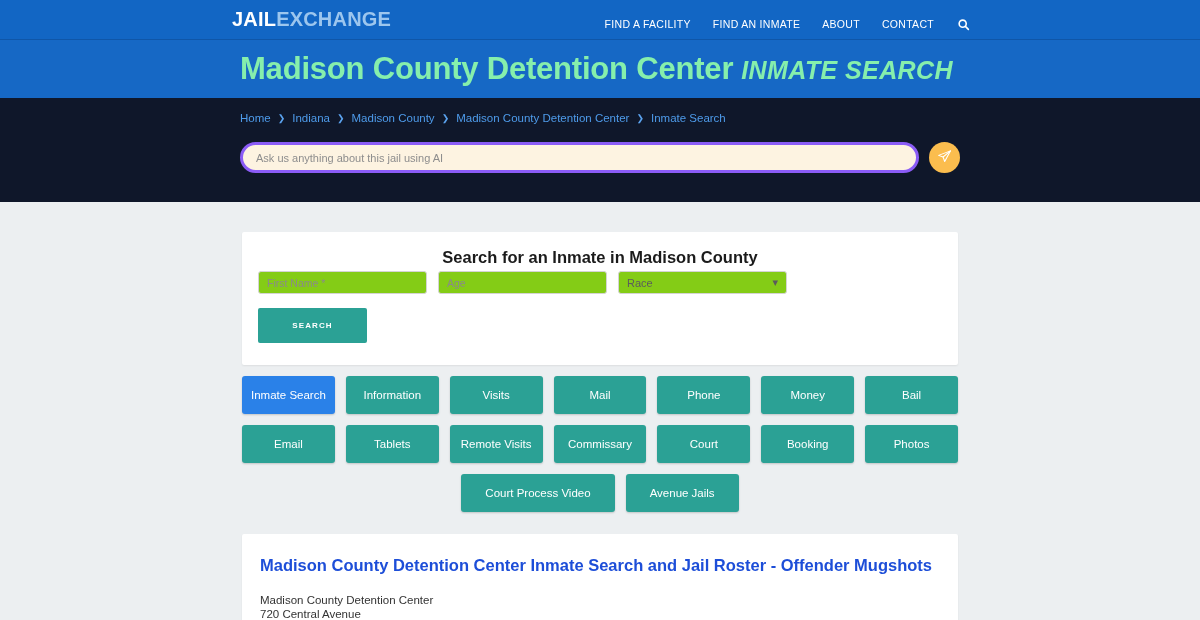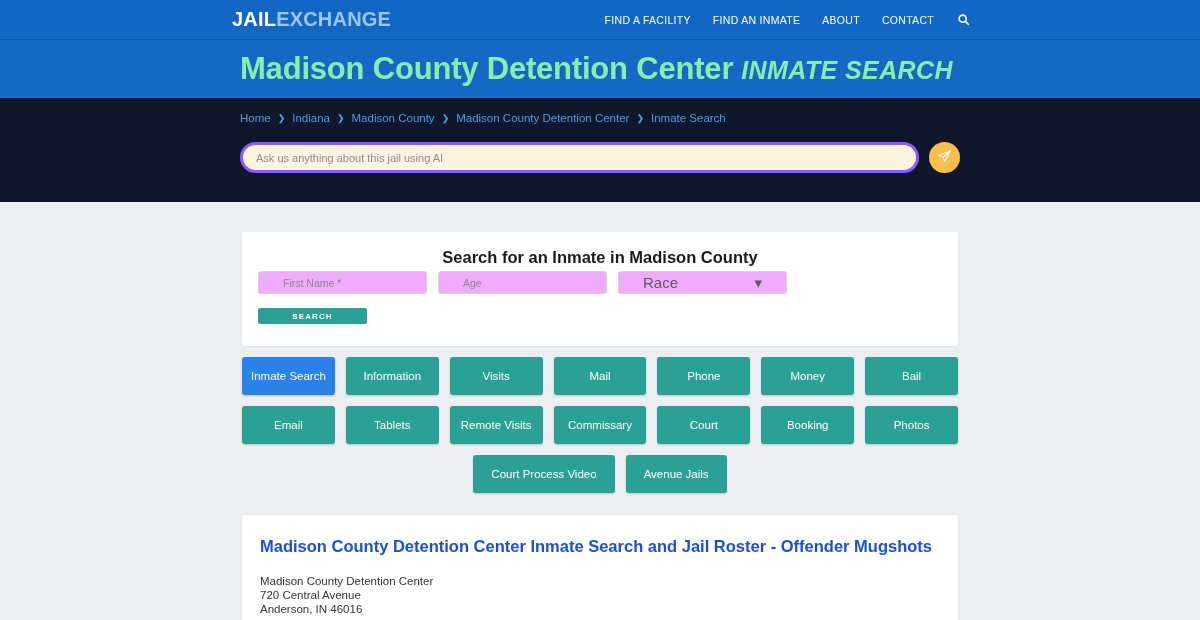--- a/index.html
+++ b/index.html
@@ -14,21 +14,21 @@
   
   .topbar {
     height: 40px;
     background: #1266c4;
     display: flex;
     align-items: center;
     border-bottom: 1px solid #0f56a8;
   }
   .topbar-inner {
     width: 720px; margin: 0 auto;
-    display: flex; align-items: center; justify-content: space-between;
+    display: flex; align-items: flex-end; justify-content: space-between;
     position: relative;
   }
   .logo {
     font-size: 20px; font-weight: bold; letter-spacing: .2px;
     margin-left: -8px;
   }
   .logo .jail { color:#ffffff; }
   .logo .exchange { color:#9cc6ee; }
   .nav { display:flex; align-items:center; gap:22px; margin-right:-10px;margin-left:12px; }
   .nav a {
@@ -85,53 +85,53 @@
   .card {
     background:#fff; border-radius:2px; padding:16px 16px 22px 16px;
     box-shadow:0 1px 2px rgba(0,0,0,.07);
   }
   .card h2 {
     text-align:center; font-size:16.5px; font-weight:bold; color:#1b1b1b;
     margin-bottom:4px;
   }
   .formrow { display:flex; gap:11px; }
   .formrow .fld {
-    height:23px; border:1px solid #d4d4d4; border-radius:3px; background:#f0abfc;
-    display:flex; align-items:center; padding:0 24px;
+    height:23px; border:1px solid #d4d4d4; border-radius:3px; background:#84cc16;
+    display:flex; align-items:center; padding:0 8px;
   }
   .formrow .fld input {
     border:none; outline:none; background:transparent; width:100%;
     font-family:"Liberation Sans", sans-serif; font-size:10.5px; color:#333;
   }
   .formrow .fld input::placeholder { color:#8a8a8a; }
   .f-first { width:169px; }
   .f-last  { width:169px; }
   .f-age   { width:169px; }
   .f-race  { width:169px; justify-content:space-between; }
-  .f-race span { font-size:15px; color:#5c5c5c; }
+  .f-race span { font-size:11px; color:#5c5c5c; }
   .caret { font-size:8px; color:#555; }
 
   .btn-search {
-    margin-top:14px; width:109px; height:16px; background:#2ba195; border:none;
+    margin-top:14px; width:109px; height:35px; background:#2ba195; border:none;
     color:#fff; font-size:8px; font-weight:bold; letter-spacing:1.1px;
     font-family:"Liberation Sans", sans-serif; cursor:pointer; border-radius:2px;
   }
 
   
   .tabs { margin-top:11px; display:flex; flex-wrap:wrap; gap:11px; }
   .tab {
     flex:1; min-width:0; height:38px; background:#2ba195; color:#fff;
     display:flex; align-items:center; justify-content:center;
     font-size:11.5px; border-radius:3px; cursor:pointer;
     box-shadow:0 1px 2px rgba(0,0,0,.18);
     white-space:nowrap;
   }
   .tab.active { background:#2a81e8; }
   .tabs-center { margin-top:11px; display:flex; gap:11px; justify-content:center; }
-  .tabs-center .tab { flex:0 0 auto; padding:0 18px; }
+  .tabs-center .tab { flex:0 0 auto; padding:0 24px; }
 
   
   .article {
     margin-top:22px; background:#fff; border-radius:2px;
     padding:22px 18px 20px 18px; box-shadow:0 1px 2px rgba(0,0,0,.07);
   }
   .article h3 { font-size:16.5px; font-weight:bold; color:#1d4ed8; }
   .addr { margin-top:18px; font-size:11.5px; line-height:14px; color:#333; }
 </style>
 </head>

